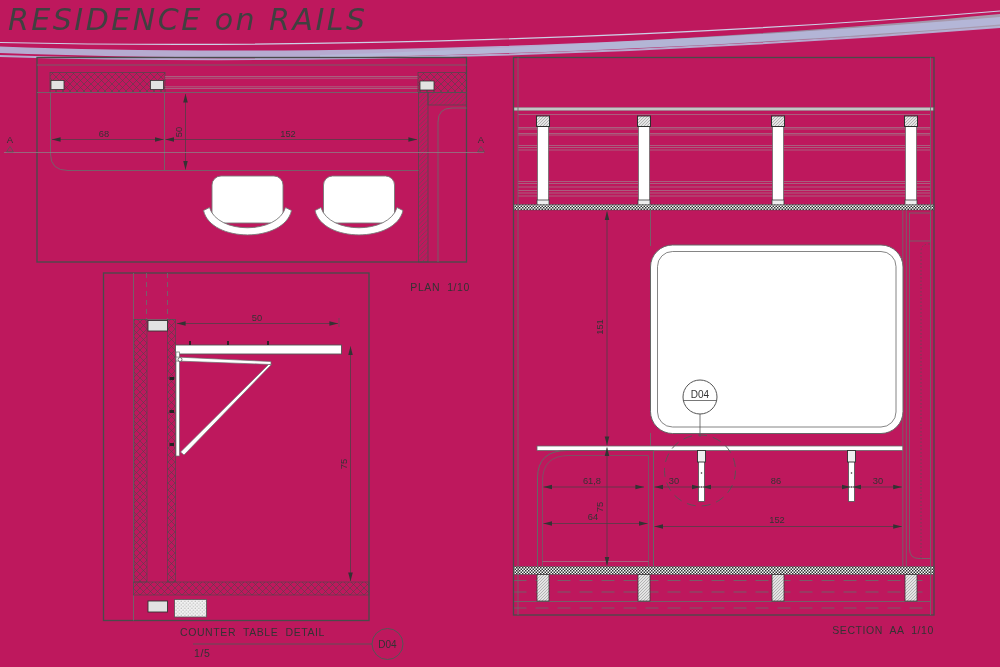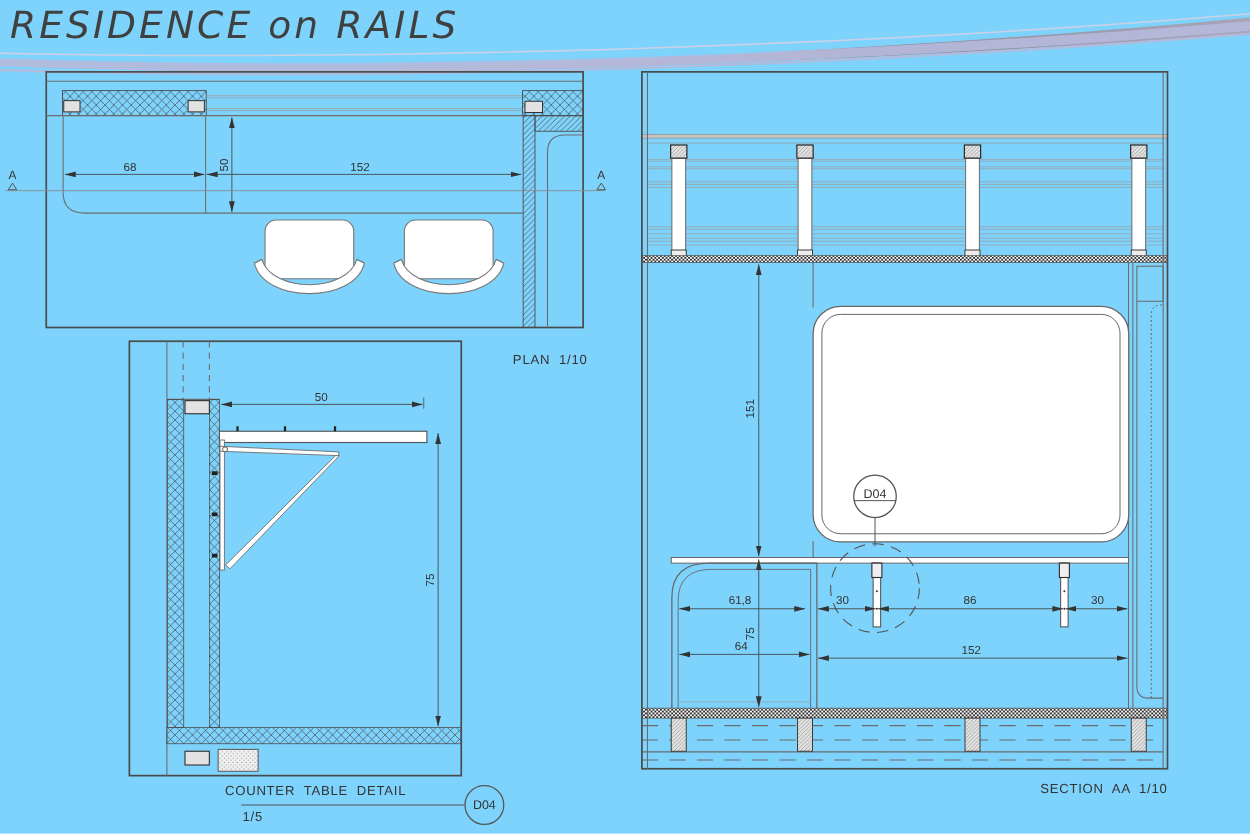--- a/index.html
+++ b/index.html
@@ -1,16 +1,16 @@
 <!DOCTYPE html>
 <html><head>
 <meta charset="utf-8">
 <style>
   html,body{margin:0;padding:0;background:#fff;}
-  #page{position:relative;width:1000px;height:667px;background:#7dd3fc;overflow:hidden;
+  #page{position:relative;width:1000px;height:667px;background:#be185d;overflow:hidden;
         font-family:"Liberation Sans",sans-serif;}
   svg text{white-space:pre;}
   .dimtxt{font:9.3px "Liberation Sans",sans-serif;fill:#333;}
   .titletxt{font:10.5px "Liberation Sans",sans-serif;fill:#333;letter-spacing:.6px;}
   .balloontxt{font:10px "Liberation Sans",sans-serif;fill:#333;}
   .marktxt{font:9.5px "Liberation Sans",sans-serif;fill:#333;}
   .logotxt{font:italic 30px "DejaVu Sans",sans-serif;fill:#404040;letter-spacing:2.5px;}
   .dim{stroke:#444;stroke-width:.7;marker-start:url(#arr);marker-end:url(#arr);}
   .thin{stroke:#9a9a9a;stroke-width:.55;}
   .med{stroke:#6b6b6b;stroke-width:.85;}

